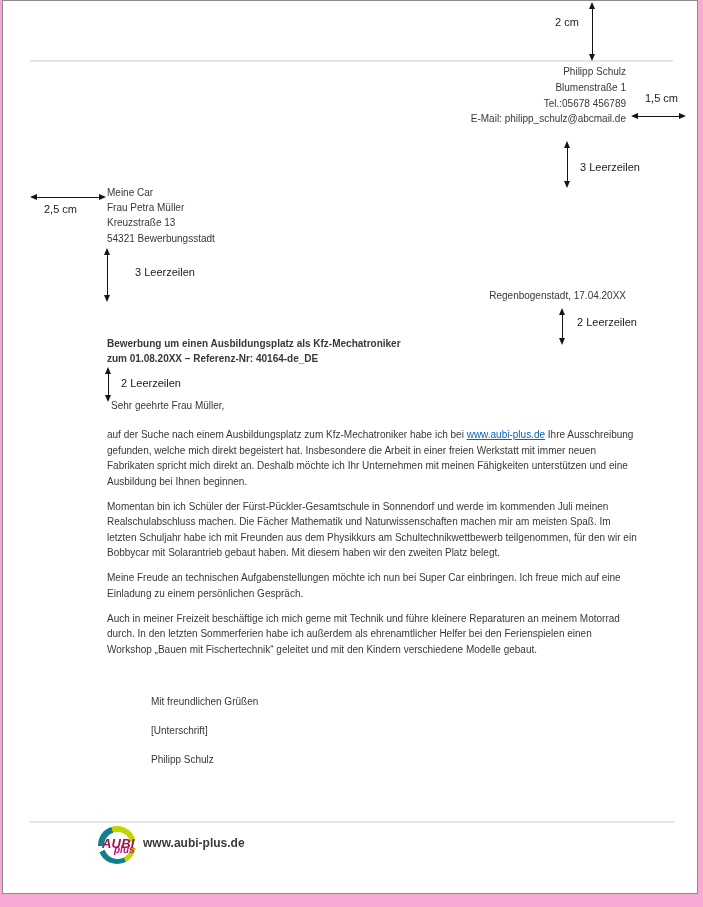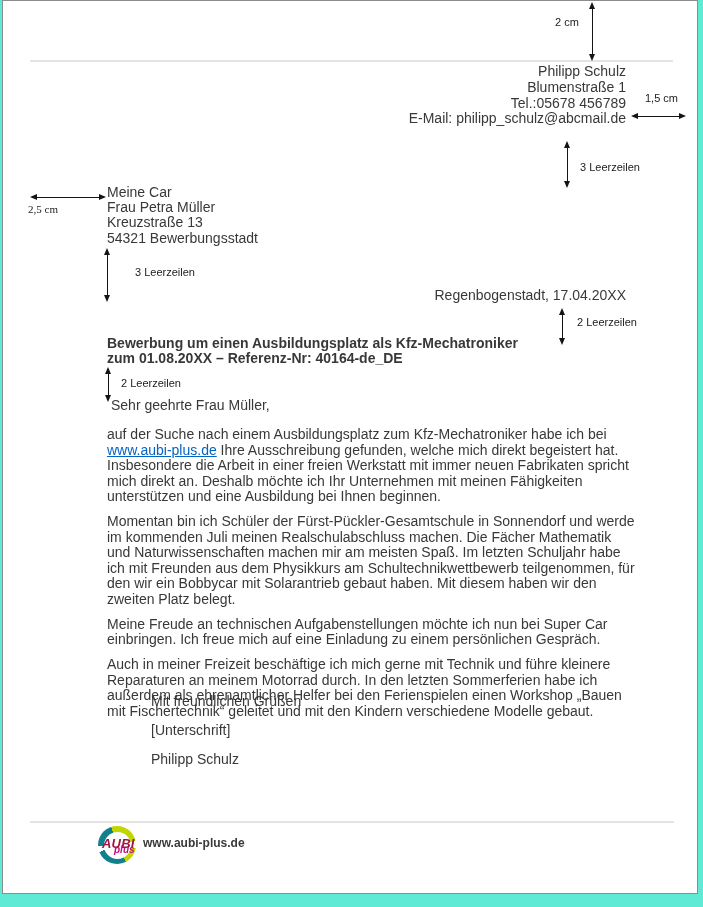--- a/index.html
+++ b/index.html
@@ -1,16 +1,16 @@
 <!DOCTYPE html>
 <html><head>
 <meta charset="utf-8">
 <style>
   html,body{margin:0;padding:0;background:#ffffff;}
-  #canvas{position:relative;width:703px;height:907px;background:#5eead4;overflow:hidden;
+  #canvas{position:relative;width:703px;height:907px;background:#f9a8d4;overflow:hidden;
           font-family:"Liberation Sans","DejaVu Sans",sans-serif;color:#383838;}
   .page{position:absolute;left:2px;top:0px;width:694px;height:892px;border:1px solid #8c8c8c;background:#fff;}
 
   
   .rule{position:absolute;height:2px;background:#e4e4e4;}
 
   
   .ann{position:absolute;font-size:11px;color:#1c1c1c;white-space:nowrap;}
 
   
@@ -23,21 +23,21 @@
   .arr-v::after{content:"";position:absolute;bottom:0;left:50%;margin-left:-3.5px;
     border-left:3.5px solid transparent;border-right:3.5px solid transparent;border-top:7px solid #141414;}
   .arr-h{height:8px;}
   .arr-h .shaft{top:50%;left:5px;right:5px;height:1px;margin-top:-0.5px;}
   .arr-h::before{content:"";position:absolute;left:0;top:50%;margin-top:-3.5px;
     border-top:3.5px solid transparent;border-bottom:3.5px solid transparent;border-right:7px solid #141414;}
   .arr-h::after{content:"";position:absolute;right:0;top:50%;margin-top:-3.5px;
     border-top:3.5px solid transparent;border-bottom:3.5px solid transparent;border-left:7px solid #141414;}
 
   
-  .txt{font-size:14px;line-height:15.5px;color:#383838;}
+  .txt{font-size:10px;line-height:15.5px;color:#383838;}
   .sender{position:absolute;right:77px;top:64px;text-align:right;line-height:15.8px;}
   .recipient{position:absolute;left:107px;top:185px;line-height:15.2px;}
   .dateline{position:absolute;right:77px;top:288px;}
   .subject{position:absolute;left:107px;top:336px;font-weight:bold;line-height:15.4px;}
   .salutation{position:absolute;left:111px;top:398px;}
   .body-block{position:absolute;left:107px;top:427px;width:531px;}
   .body-block p{margin:0 0 9.6px 0;}
   .closing-block{position:absolute;left:107px;top:694px;width:531px;margin-left:44px;}
   .closing-block p{margin:0 0 13.5px 0;}
   a.doclink{color:#0563C1;text-decoration:underline;}
@@ -80,21 +80,21 @@
     </div>
 
   <div class="arr arr-v" style="left:563px;top:141px;height:47px;">
       <span class="shaft"></span>
     </div>
   <div class="ann" style="left:580px;top:161px;">3 Leerzeilen</div>
 
   <div class="arr arr-h" style="left:30px;top:193px;width:76px;">
       <span class="shaft"></span>
     </div>
-  <div class="ann" style="left:28px;top:203px;font-family:Liberation Serif, serif;">2,5 cm</div>
+  <div class="ann" style="left:44px;top:203px;">2,5 cm</div>
 
   <div class="recipient txt">
     <div>Meine Car</div>
     <div>Frau Petra Müller</div>
     <div>Kreuzstraße 13</div>
     <div>54321 Bewerbungsstadt</div>
   </div>
 
   <div class="arr arr-v" style="left:103px;top:248px;height:54px;">
       <span class="shaft"></span>

